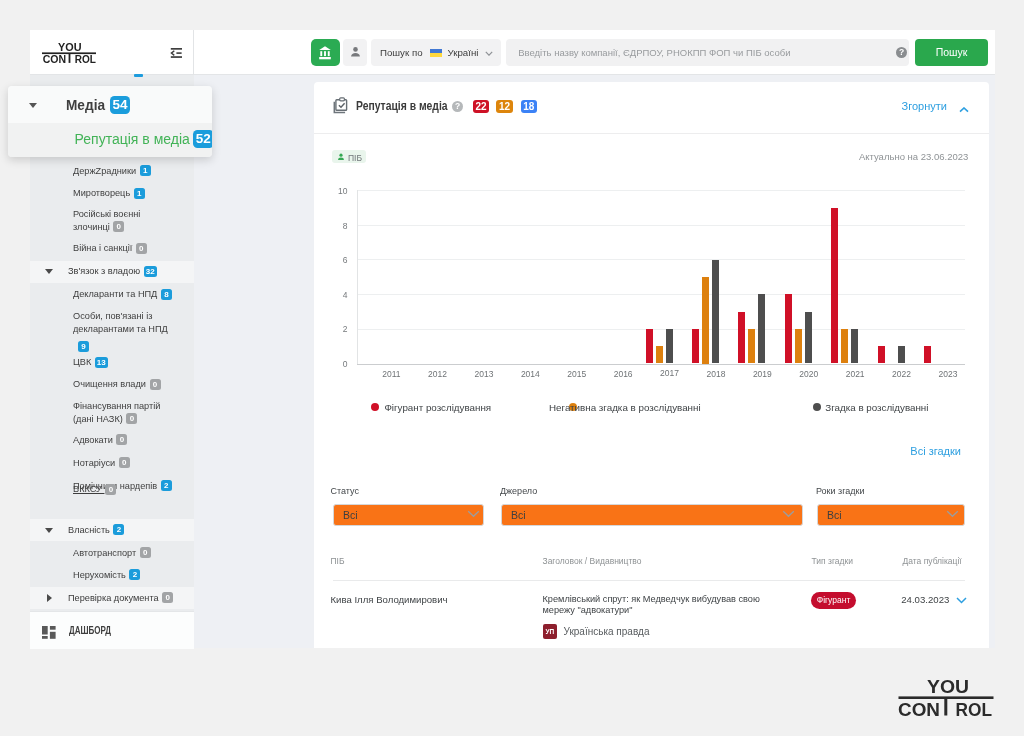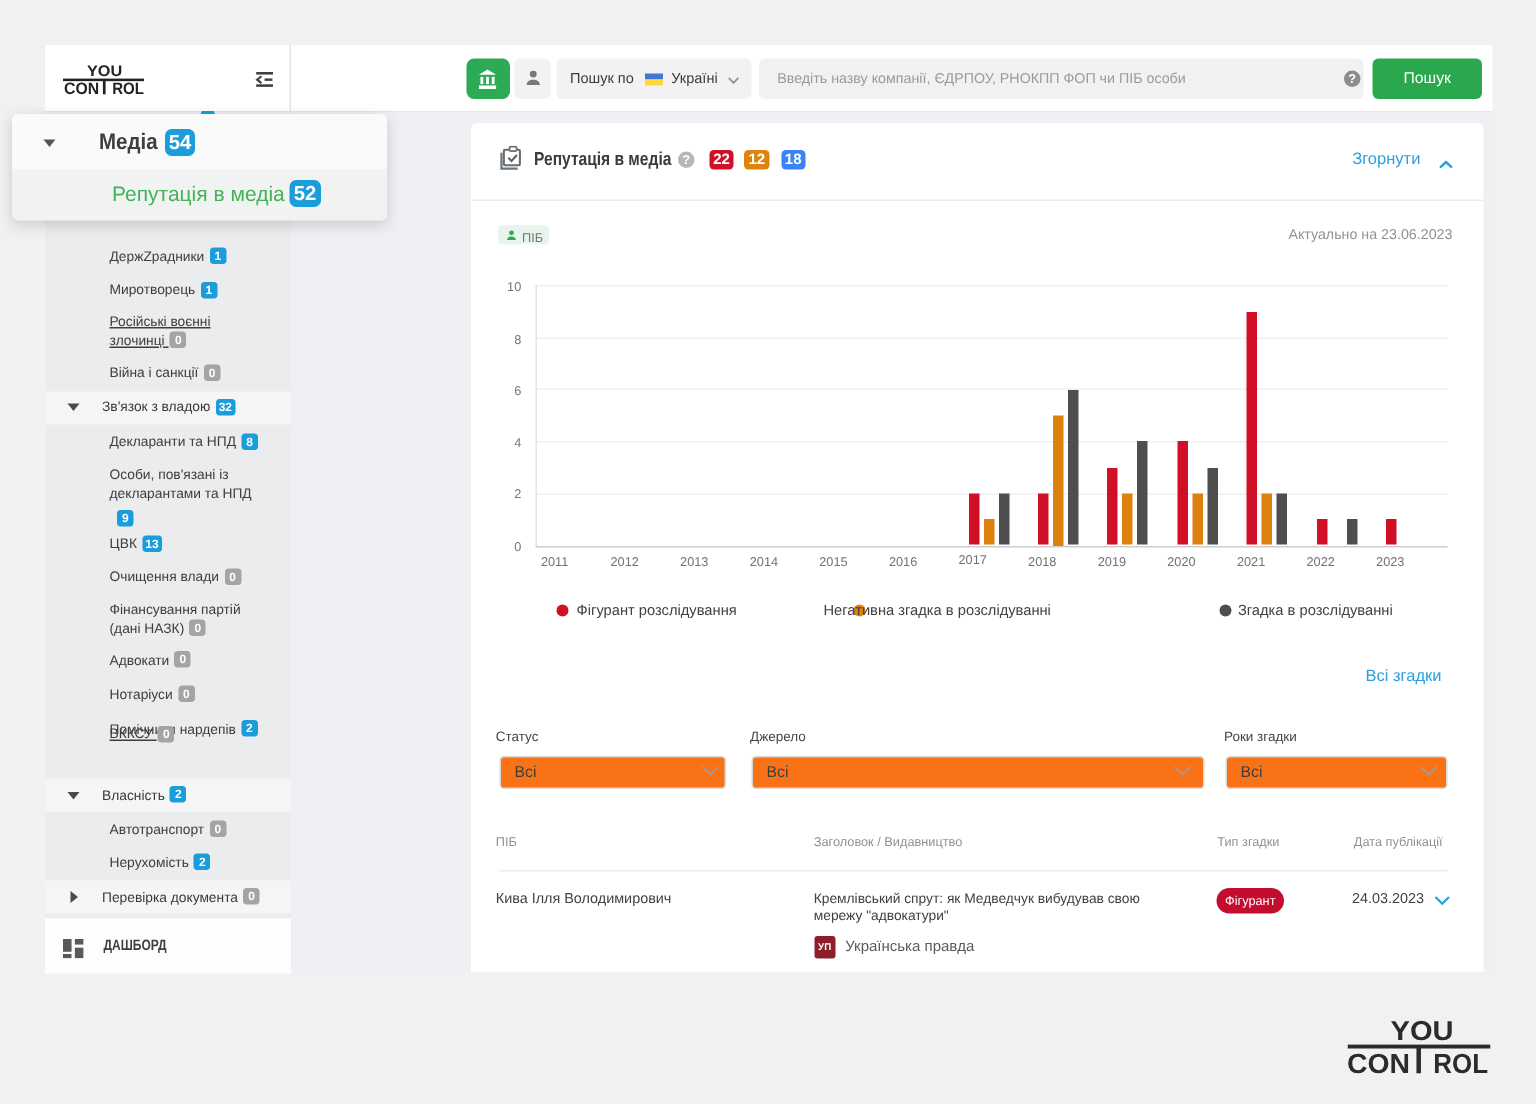--- a/index.html
+++ b/index.html
@@ -13,21 +13,21 @@
 .sitem{position:absolute;left:73px;font-size:9.2px;color:#3e3e3e;white-space:nowrap;line-height:13px;}
 .pitem{position:absolute;left:68px;font-size:9.2px;color:#3a3a3a;white-space:nowrap;line-height:13px;}
 .rowhl{position:absolute;left:30px;width:164px;background:#f4f5f6;}
 .tri{position:absolute;width:0;height:0;}
 .bar{position:absolute;width:7px;}
 .bar.r{background:#d01027;}
 .bar.o{background:#dd800e;}
 .bar.g{background:#4e4e4e;}
 .gline{position:absolute;left:356.5px;width:608.5px;height:1px;background:#edeff0;}
 .ylab{position:absolute;width:20px;text-align:right;font-size:8.5px;color:#75797c;}
-.xlab{position:absolute;width:40px;text-align:left;font-size:8.5px;color:#6f7376;}
+.xlab{position:absolute;width:40px;text-align:right;font-size:8.5px;color:#6f7376;}
 .dot{position:absolute;width:8px;height:8px;border-radius:50%;}
 .leg{position:absolute;font-size:9.8px;color:#3f4346;}
 .flabel{position:absolute;font-size:9px;color:#43474a;}
 .fsel{position:absolute;height:20px;background:#f97316;border:1px solid #d5d7d9;border-radius:3px;
       font-size:10.5px;color:#3b3f42;line-height:20px;padding-left:9px;box-sizing:content-box;}
 .thead{position:absolute;font-size:8.5px;color:#8e9294;}
 </style>
 </head>
 <body>
 
@@ -84,21 +84,21 @@
 
 <div class="abs" style="left:134px;top:74px;width:9px;height:2.5px;background:#1d9cdd;border-radius:1px;"></div>
 
 <div class="rowhl" style="top:261px;height:22px;"></div>
 <div class="rowhl" style="top:519px;height:22px;"></div>
 <div class="rowhl" style="top:587px;height:22px;"></div>
 <div class="abs" style="left:30px;top:611px;width:164px;height:37px;background:#fcfdfd;border-top:1px solid #e4e6e8;"></div>
 
 <div class="sitem" style="top:164.5px;">ДержZрадники <span class="badge">1</span></div>
 <div class="sitem" style="top:187px;">Миротворець <span class="badge">1</span></div>
-<div class="sitem" style="top:207.5px;line-height:13px;text-decoration:underline;">Російські воєнні<br>злочинці <span class="badge gray">0</span></div>
+<div class="sitem" style="top:207.5px;line-height:13px;">Російські воєнні<br>злочинці <span class="badge gray">0</span></div>
 <div class="sitem" style="top:242px;">Війна і санкції <span class="badge gray">0</span></div>
 <div class="tri" style="left:45px;top:269px;border-left:4px solid transparent;border-right:4px solid transparent;border-top:5px solid #4a4a4a;"></div>
 <div class="pitem" style="top:265px;">Зв'язок з владою <span class="badge">32</span></div>
 <div class="sitem" style="top:288px;">Декларанти та НПД <span class="badge">8</span></div>
 <div class="sitem" style="top:309.5px;line-height:13px;">Особи, пов'язані із<br>декларантами та НПД</div>
 <div class="abs" style="left:77px;top:335.5px;"><span class="badge">9</span></div>
 <div class="sitem" style="top:356px;">ЦВК <span class="badge">13</span></div>
 <div class="sitem" style="top:378px;">Очищення влади <span class="badge gray">0</span></div>
 <div class="sitem" style="top:399.5px;line-height:13px;">Фінансування партій<br>(дані НАЗК) <span class="badge gray">0</span></div>
 <div class="sitem" style="top:433.5px;">Адвокати <span class="badge gray">0</span></div>
@@ -227,21 +227,21 @@
 <div class="abs" style="left:330.5px;top:593.5px;font-size:9.6px;color:#3f4346;">Кива Ілля Володимирович</div>
 <div class="abs" style="left:542.5px;top:593.5px;font-size:9.2px;color:#3f4346;line-height:11.5px;white-space:nowrap;">Кремлівський спрут: як Медведчук вибудував свою<br>мережу "адвокатури"</div>
 <div class="abs" style="left:811px;top:591.5px;width:45px;height:17px;background:#c40d2e;border-radius:9px;color:#fff;font-size:8.5px;text-align:center;line-height:17.5px;">Фігурант</div>
 <div class="abs" style="left:849.3px;top:593.5px;width:100px;text-align:right;font-size:9.6px;color:#3f4346;">24.03.2023</div>
 <svg class="abs" style="left:956px;top:596.5px;" width="11" height="7" viewBox="0 0 11 7">
     <path d="M1 1 L5.5 5.5 L10 1" fill="none" stroke="#2d9fe0" stroke-width="1.5"></path>
   </svg>
 <div class="abs" style="left:542.5px;top:624px;width:14.5px;height:14.5px;background:#8d1f2d;border-radius:2px;color:#fff;font-size:6.5px;font-weight:bold;text-align:center;line-height:15px;">УП</div>
 <div class="abs" style="left:563.5px;top:625.5px;font-size:10px;color:#585c5f;">Українська правда</div>
 
-<div class="abs" id="popup" style="left:8px;top:76px;width:250px;height:71px;border-radius:4px;box-shadow:0 3px 10px rgba(0,0,0,0.16);overflow:hidden;">
+<div class="abs" id="popup" style="left:8px;top:86px;width:204px;height:71px;border-radius:4px;box-shadow:0 3px 10px rgba(0,0,0,0.16);overflow:hidden;">
   <div style="position:absolute;left:0;top:0;width:250px;height:37px;background:#f9fafa;"></div>
   <div style="position:absolute;left:0;top:37px;width:250px;height:34px;background:#f1f2f2;"></div>
   <div class="tri" style="left:20.5px;top:16.5px;border-left:4.5px solid transparent;border-right:4.5px solid transparent;border-top:5.5px solid #555;"></div>
   <div style="position:absolute;left:58px;top:10px;font-size:15px;font-weight:bold;color:#3f3f3f;display:inline-block;transform:scaleX(0.91);transform-origin:0 50%;">Медіа</div>
   <div style="position:absolute;left:101.8px;top:10px;min-width:20.5px;height:18px;background:#1b9ddc;border-radius:4.5px;color:#fff;font-size:13.5px;font-weight:bold;text-align:center;line-height:18.5px;padding:0 2px;box-sizing:border-box;">54</div>
   <div style="position:absolute;left:66.6px;top:44.5px;font-size:14px;color:#42b357;">Репутація в медіа</div>
   <div style="position:absolute;left:184.8px;top:44px;min-width:21px;height:18px;background:#1b9ddc;border-radius:4.5px;color:#fff;font-size:13.5px;font-weight:bold;text-align:center;line-height:18.5px;padding:0 2px;box-sizing:border-box;">52</div>
 </div>
 
 <svg class="abs" style="left:898px;top:674px;" width="96" height="44" viewBox="0 0 96 44">

